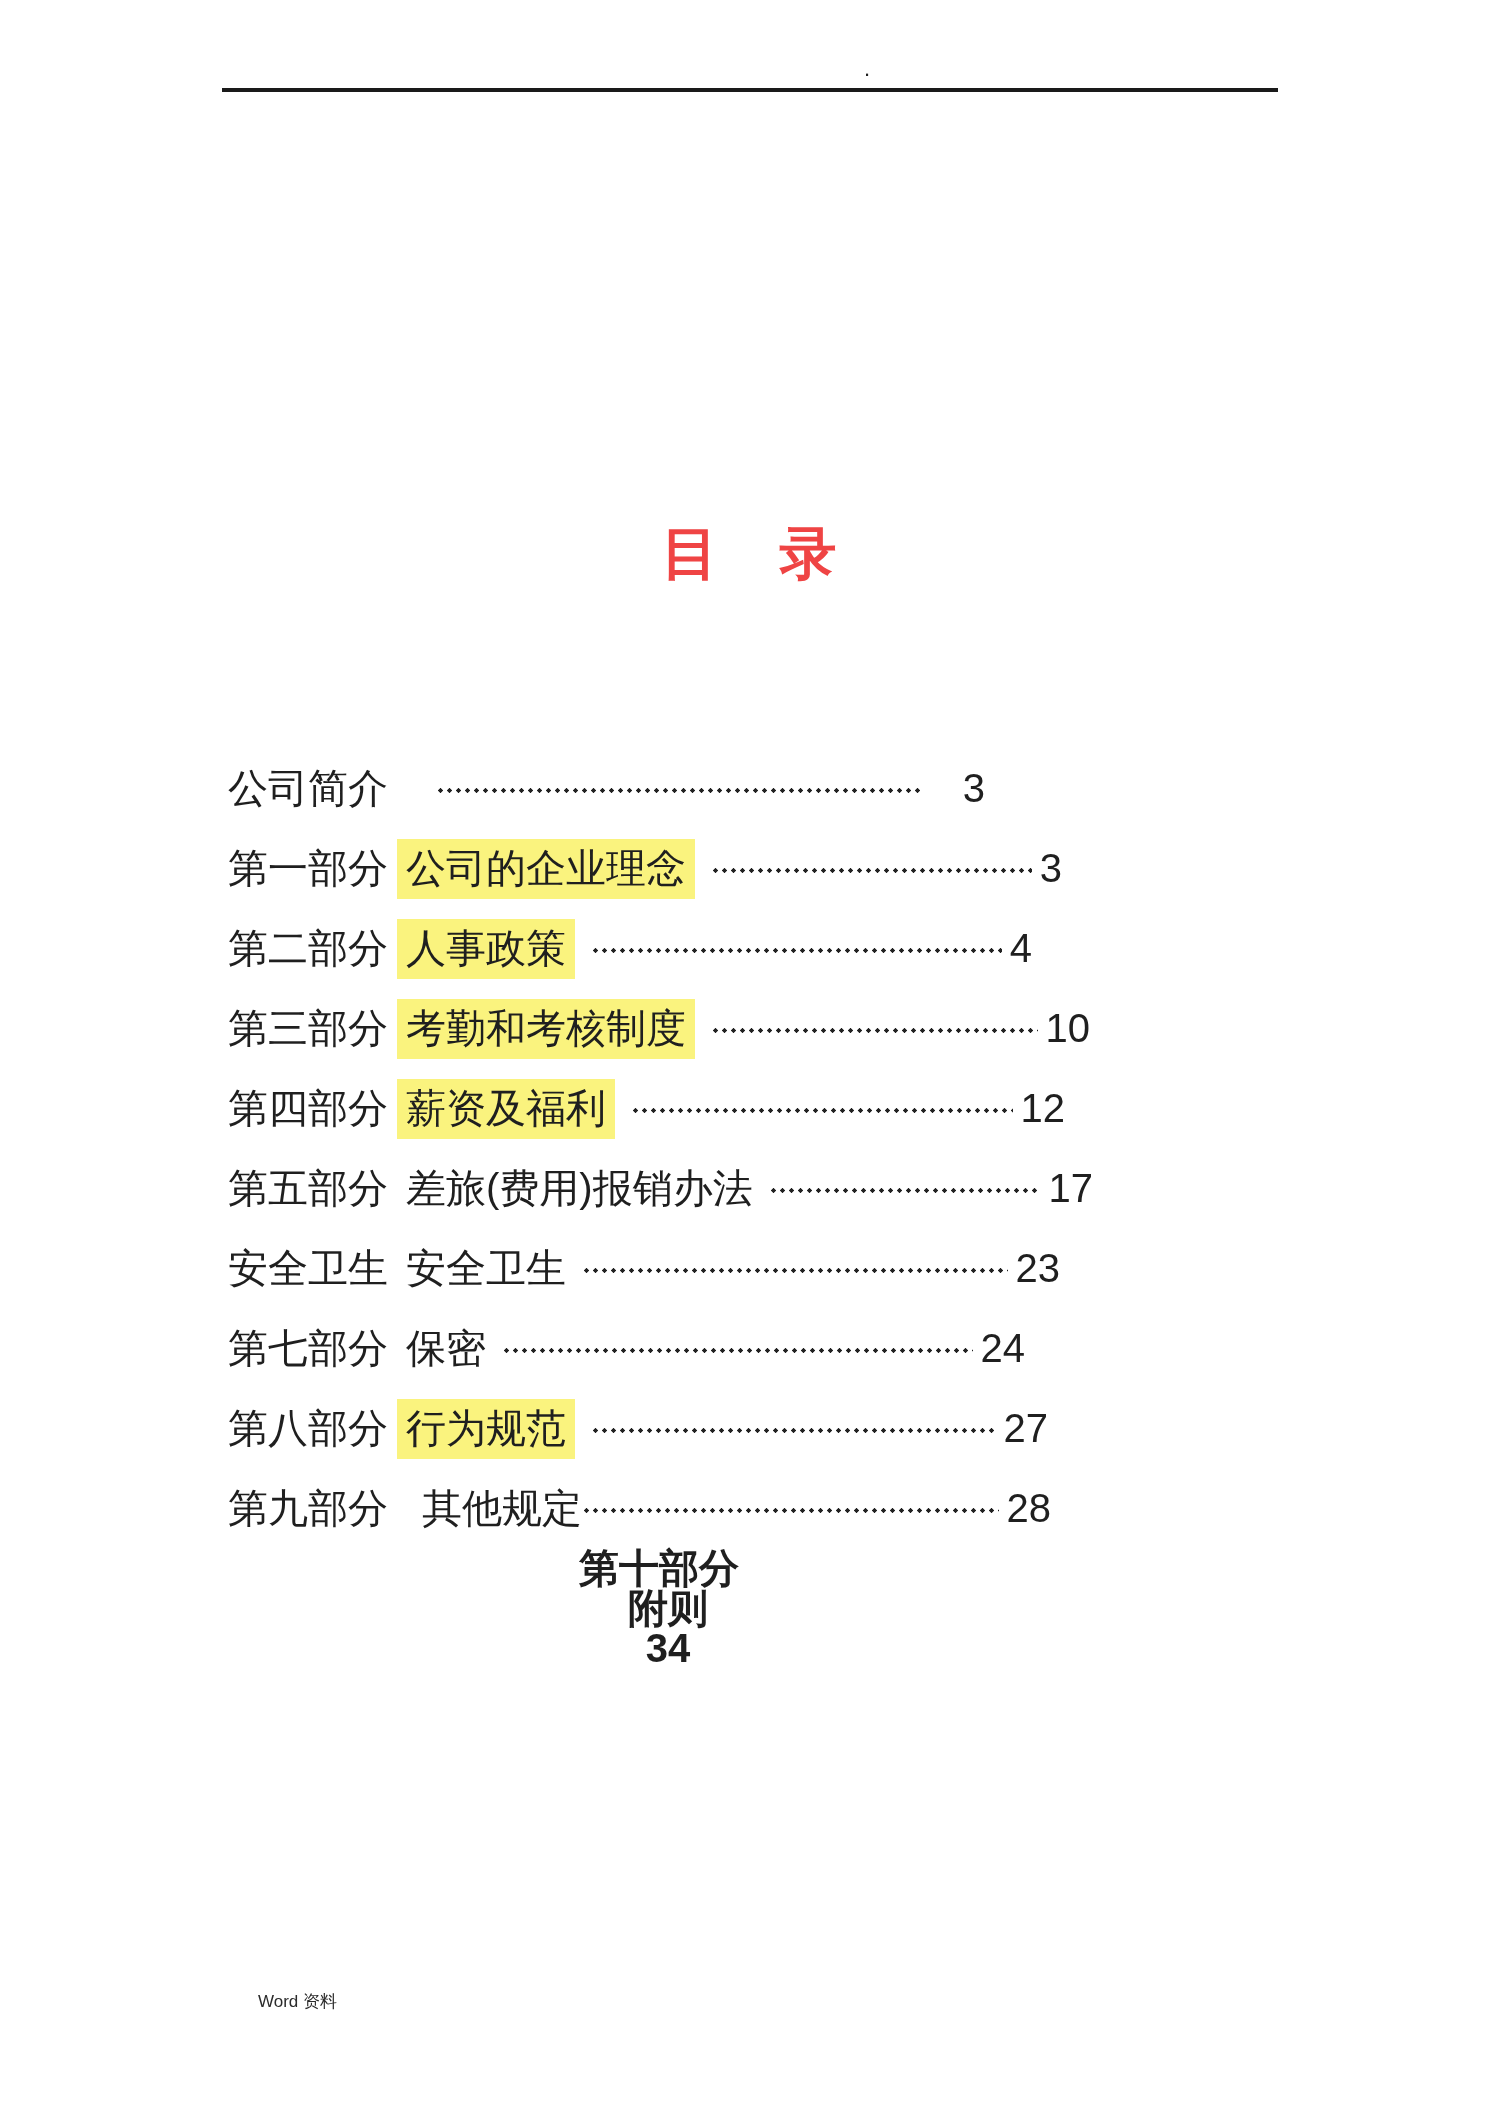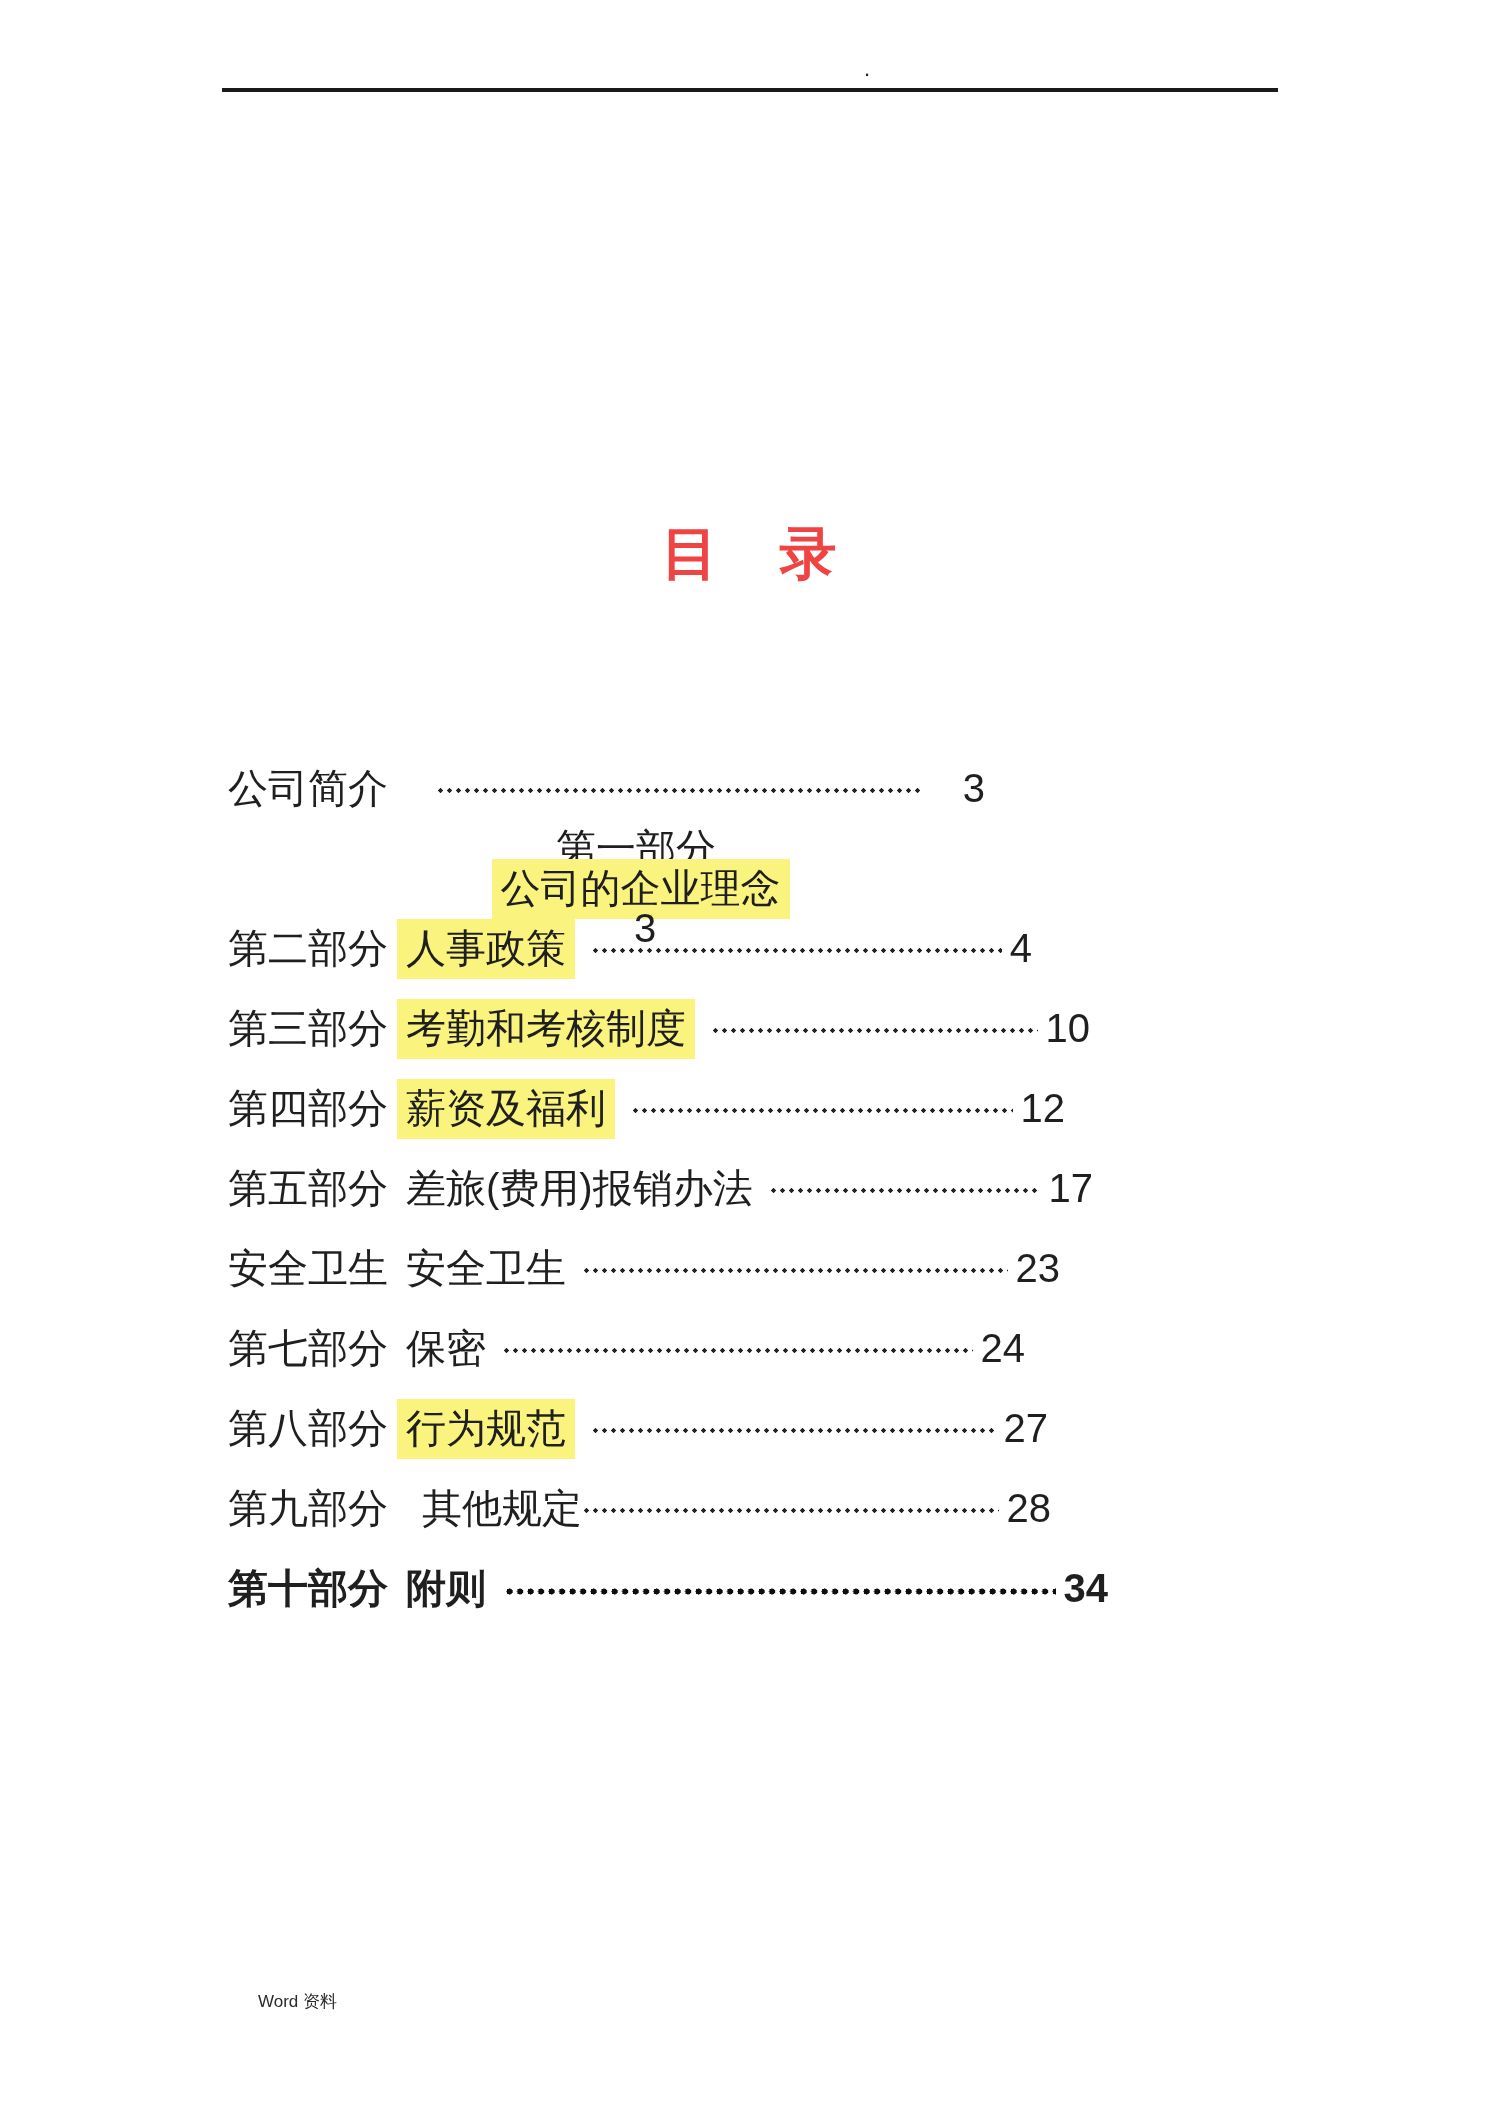--- a/index.html
+++ b/index.html
@@ -56,30 +56,30 @@
   .toc-row {
     display: flex;
     align-items: center;
     height: 80px;
     font-size: 40px;
     line-height: 1;
     white-space: nowrap;
   }
   
   .toc-row:nth-child(1)  { width: 757px; gap: 32px; }
-  .toc-row:nth-child(2)  { width: 834px; flex-direction: column; }
+  .toc-row:nth-child(2)  { width: 834px; }
   .toc-row:nth-child(3)  { width: 804px; }
   .toc-row:nth-child(4)  { width: 862px; }
   .toc-row:nth-child(5)  { width: 837px; }
   .toc-row:nth-child(6)  { width: 865px; }
   .toc-row:nth-child(7)  { width: 832px; }
   .toc-row:nth-child(8)  { width: 797px; }
   .toc-row:nth-child(9)  { width: 820px; }
   .toc-row:nth-child(10) { width: 823px; }
-  .toc-row:nth-child(11) { width: 880px; }
+  .toc-row:nth-child(11) { width: 880px; flex-direction: column; }
 
   .toc-part { margin-right: 18px; }
   .toc-part:empty { display: none; }
   .toc-row:nth-child(10) .toc-part { margin-right: 34px; }
 
   .toc-title { }
   .toc-title.hl {
     background: var(--highlight);
     padding: 9px 9px 11px 9px;
     margin: -9px 0 -11px -9px;

